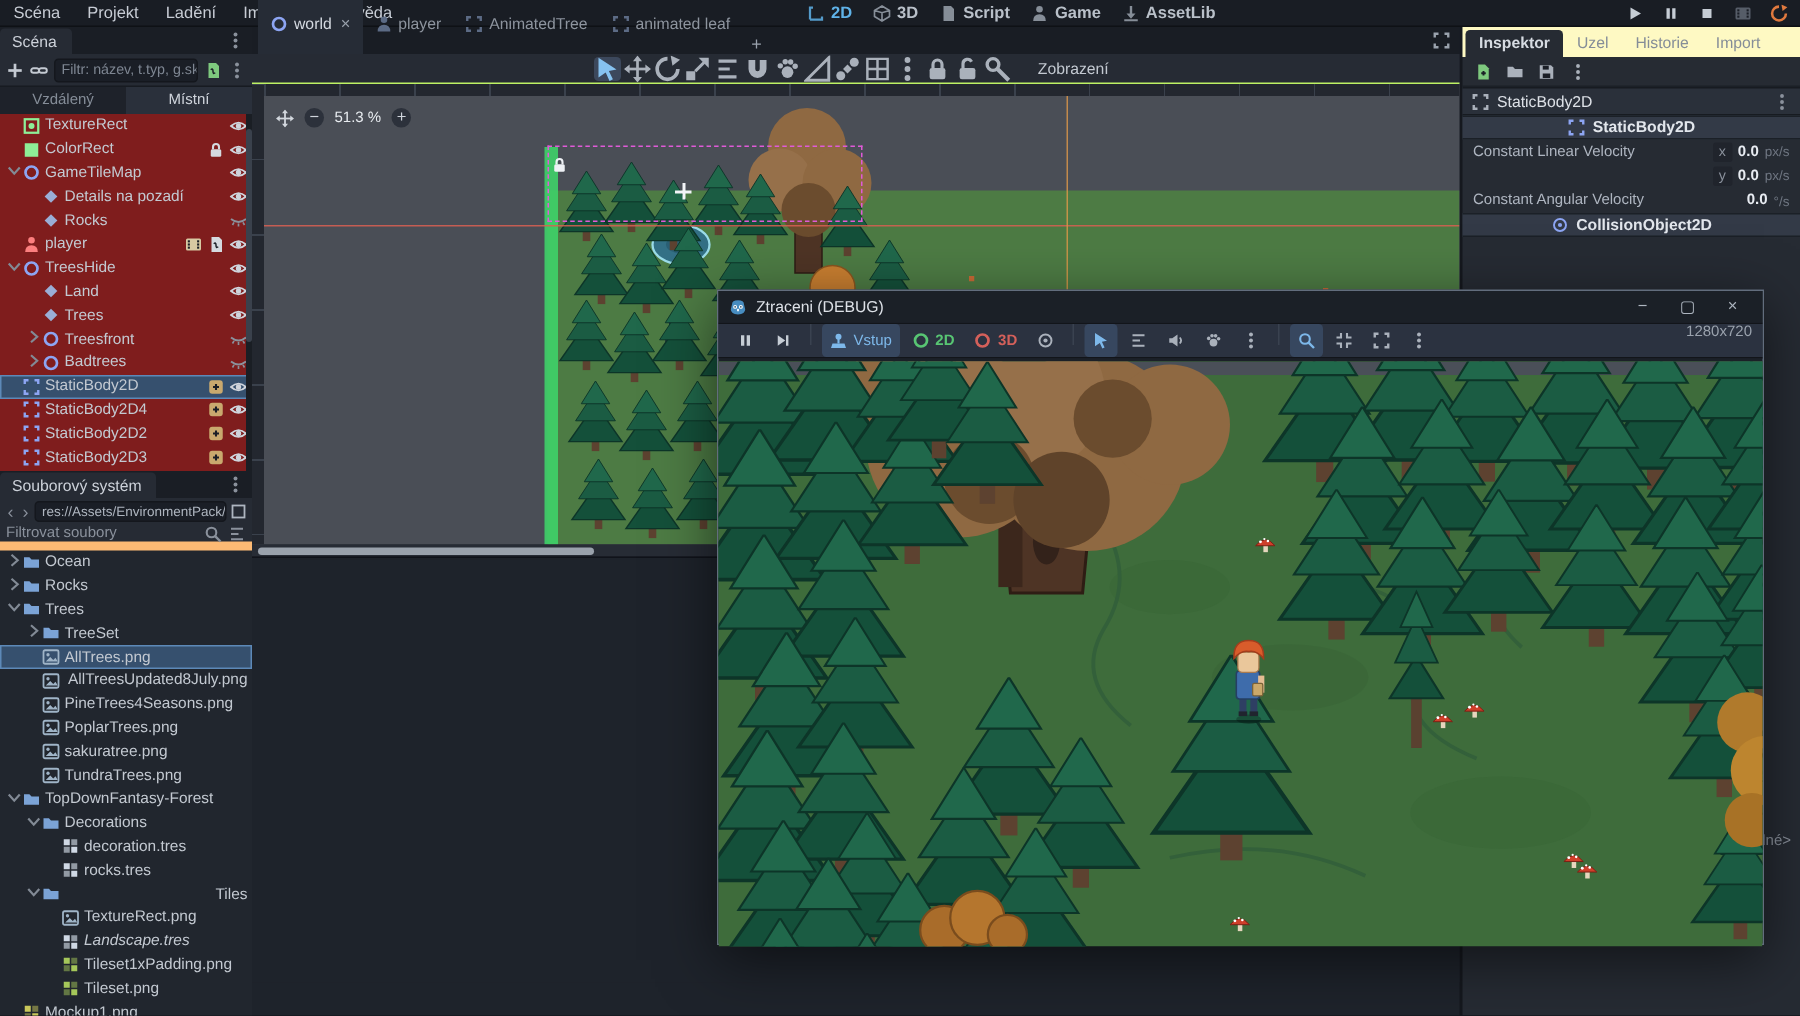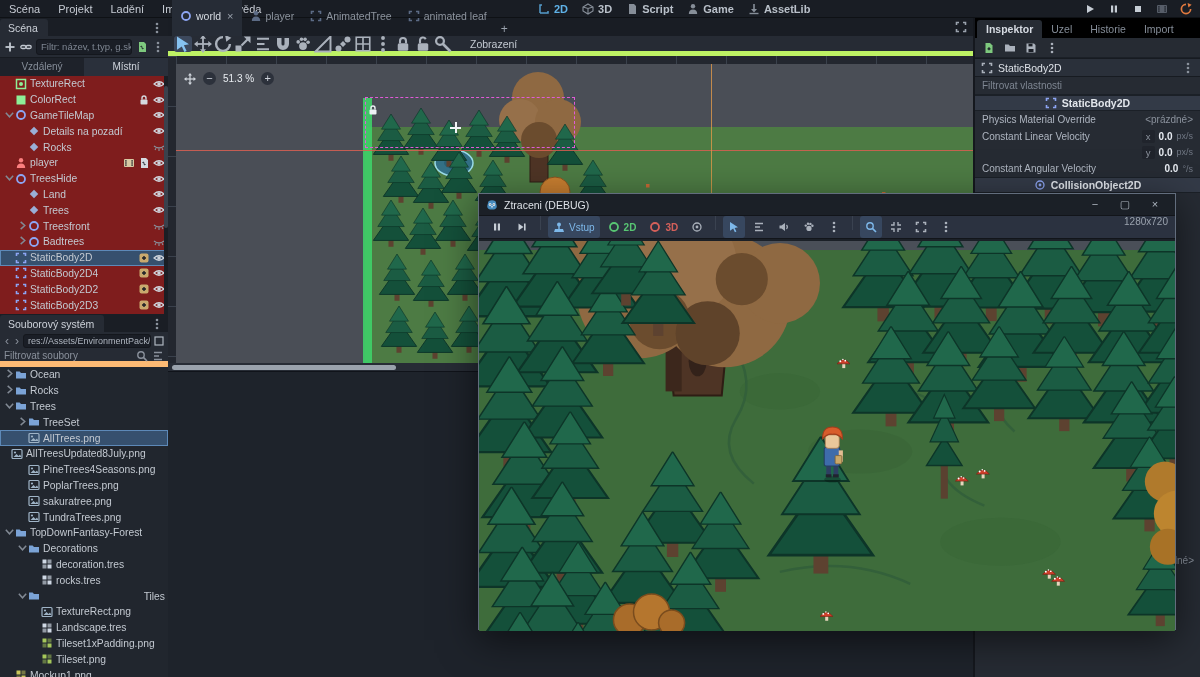--- a/index.html
+++ b/index.html
@@ -54,21 +54,21 @@
   #fs-tree { overflow:hidden; }
 
   
   #center-col { position:absolute; left:168px; top:18px; width:805px; height:659px; background:#1e232b; }
   #scene-tabs { height:18px; background:#191d24; display:flex; align-items:flex-end; padding-left:4px; position:relative; }
   .stab { display:flex; align-items:center; gap:4px; padding:20px 8px; height:17px; font-size:10.5px; color:#8d949e; }
   .stab.active { background:#262c36; border-radius:3px 3px 0 0; color:#d6dbe2; }
   .stab .x { color:#9aa2ad; margin-left:2px; font-size:11px; }
   .stab-plus { color:#9aa2ad; padding:0 6px; font-size:12px; }
   #tabs-right { position:absolute; right:6px; bottom:3px; }
-  #tool2d { height:20px; background:#262b34; border-bottom:5px solid #bef264; display:flex; align-items:center; gap:2px; padding:0 6px; }
+  #tool2d { height:20px; background:#262b34; border-bottom:1px solid #bef264; display:flex; align-items:center; gap:2px; padding:0 6px;justify-content:center; }
   .tool { width:18px; height:16px; display:flex; align-items:center; justify-content:center; border-radius:3px; color:#aab1bb; }
   .tool.active { background:#3c485c; color:#86c2f0; }
   #view-menu { margin-left:10px; color:#c3c9d1; font-size:10.5px; padding:0 6px; }
 
   #viewport { position:absolute; left:0; top:38px; width:805px; height:307px; background:#4a4e56; overflow:hidden; }
   .ruler-top { position:absolute; left:8px; top:0; right:0; height:8px; background:#23272f;
     background-image:repeating-linear-gradient(90deg,#3a414c 0 1px,transparent 1px 50px); }
   .ruler-left { position:absolute; left:0; top:0; width:8px; bottom:0; background:#23272f;
     background-image:repeating-linear-gradient(180deg,#3a414c 0 1px,transparent 1px 50px); }
   #canvas { position:absolute; left:8px; top:8px; right:0; bottom:0; }
@@ -89,21 +89,21 @@
 
   #hscroll { position:absolute; left:0; top:345px; width:805px; height:8px; background:#272c35; }
   #hscroll b { position:absolute; left:4px; top:1.5px; width:224px; height:5px; background:#9aa2ac; border-radius:3px; }
   #bottom-panel { position:absolute; left:0; top:353px; width:805px; bottom:22px; background:#1e232b; border-top:1px solid #10131a; }
   #msg-filter { position:absolute; left:0; bottom:0; width:805px; height:22px; background:#22272f; border-top:1px solid #10131a;
     display:flex; align-items:center; padding:0 8px; gap:6px; color:#7e8692; }
   #msg-filter .ic { margin-left:auto; margin-right:34px; }
 
   
   #right-col { position:absolute; left:975px; top:18px; width:225px; height:659px; background:#262b33; }
-  #insp-tabs { height:20px; background:#000000; display:flex; align-items:flex-end; padding-left:2px; }
+  #insp-tabs { height:20px; background:#fef9c3; display:flex; align-items:flex-end; padding-left:2px; }
   .itab { padding:3px 9px; font-size:10.5px; color:#858d98; }
   .itab.active { background:#262b33; border-radius:3px 3px 0 0; color:#d6dbe2; font-weight:bold; }
   #insp-toolbar { height:20px; display:flex; align-items:center; gap:9px; padding:0 8px; border-bottom:1px solid #1b2027; }
   #insp-node { height:19px; display:flex; align-items:center; gap:5px; padding:0 6px; background:#2a303a;
     border:1px solid #171b21; border-left:none; border-right:none; font-size:10.5px; color:#dde1e7; }
   #insp-node .ic { color:#8da5f3; }
   #insp-filter { height:18px; display:flex; align-items:center; padding:0 7px; color:#7e8692; border-bottom:1px solid #1b2027; font-size:10px; }
   .sect { height:16px; background:#333a47; display:flex; align-items:center; justify-content:center; gap:5px;
     font-weight:bold; font-size:10.5px; color:#e2e6ec; border-top:1px solid #1b2027; border-bottom:1px solid #1b2027; }
   .prow { min-height:17px; display:flex; align-items:center; padding:1px 7px; font-size:10px; color:#aeb5c0; }
@@ -676,21 +676,21 @@
             <span class="exp"></span>
             <span class="ic">
               <svg viewBox="0 0 12 12" style="color:#9fb4c7" fill="currentColor">
                 <rect x="1" y="1.5" width="10" height="9" rx="1" fill="none" stroke="currentColor" stroke-width="1.2"></rect>
                 <circle cx="4" cy="4.5" r="1.1"></circle>
                 <path d="M2.5 9 L5.5 6 L7.5 8 L9 6.5 L10.5 9 Z"></path>
               </svg>
             </span>
             <span class="lbl">AllTrees.png</span>
           </div>
-          <div class="trow" style="">
+          <div class="trow" style="padding-left: 17px; text-align: right;">
             <span class="exp"></span>
             <span class="ic">
               <svg viewBox="0 0 12 12" style="color:#9fb4c7" fill="currentColor">
                 <rect x="1" y="1.5" width="10" height="9" rx="1" fill="none" stroke="currentColor" stroke-width="1.2"></rect>
                 <circle cx="4" cy="4.5" r="1.1"></circle>
                 <path d="M2.5 9 L5.5 6 L7.5 8 L9 6.5 L10.5 9 Z"></path>
               </svg>
             </span>
             <span class="lbl">AllTreesUpdated8July.png</span>
           </div>
@@ -799,21 +799,21 @@
             <span class="exp"></span>
             <span class="ic">
               <svg viewBox="0 0 12 12" style="color:#9fb4c7" fill="currentColor">
                 <rect x="1" y="1.5" width="10" height="9" rx="1" fill="none" stroke="currentColor" stroke-width="1.2"></rect>
                 <circle cx="4" cy="4.5" r="1.1"></circle>
                 <path d="M2.5 9 L5.5 6 L7.5 8 L9 6.5 L10.5 9 Z"></path>
               </svg>
             </span>
             <span class="lbl">TextureRect.png</span>
           </div>
-          <div class="trow" style="padding-left: 30px;">
+          <div class="trow" style="padding-left: 30px; font-style: italic;">
             <span class="exp"></span>
             <span class="ic">
               <svg viewBox="0 0 12 12" style="color:#cfd8e4" fill="currentColor">
                 <rect x="1.5" y="1.5" width="4" height="4"></rect>
                 <rect x="6.5" y="1.5" width="4" height="4" opacity=".65"></rect>
                 <rect x="1.5" y="6.5" width="4" height="4" opacity=".65"></rect>
                 <rect x="6.5" y="6.5" width="4" height="4"></rect>
               </svg>
             </span>
             <span class="lbl">Landscape.tres</span>
@@ -1131,35 +1131,28 @@
         </span>
       <span>StaticBody2D</span>
       <span class="ic" style="margin-left:auto">
           <svg viewBox="0 0 12 12" style="color:#8a919c" fill="currentColor">
             <circle cx="6" cy="2" r="1.3"></circle>
             <circle cx="6" cy="6" r="1.3"></circle>
             <circle cx="6" cy="10" r="1.3"></circle>
           </svg>
         </span>
     </div>
-    <div id="insp-filter">
-      <span>Filtrovat vlastnosti</span>
-    </div>
 
     <div class="sect">
       <span class="ic">
           <svg viewBox="0 0 12 12" style="color:#8da5f3" fill="currentColor">
             <path d="M1.5 4 V1.5 H4 M8 1.5 h2.5 V4 M10.5 8 v2.5 H8 M4 10.5 H1.5 V8" fill="none" stroke="currentColor" stroke-width="1.6"></path>
           </svg>
         </span>
       <span>StaticBody2D</span>
-    </div>
-    <div class="prow">
-      <span>Physics Material Override</span>
-      <span class="pval">&lt;prázdné&gt;</span>
     </div>
     <div class="prow" style="align-items:flex-start; padding-top:3px;">
       <span>Constant Linear Velocity</span>
     </div>
     <div class="numrow" style="margin-top:-17px;">
       <span class="keychip">x</span>
       <span class="numval">0.0</span>
       <span class="unit">px/s</span>
     </div>
     <div class="numrow">

